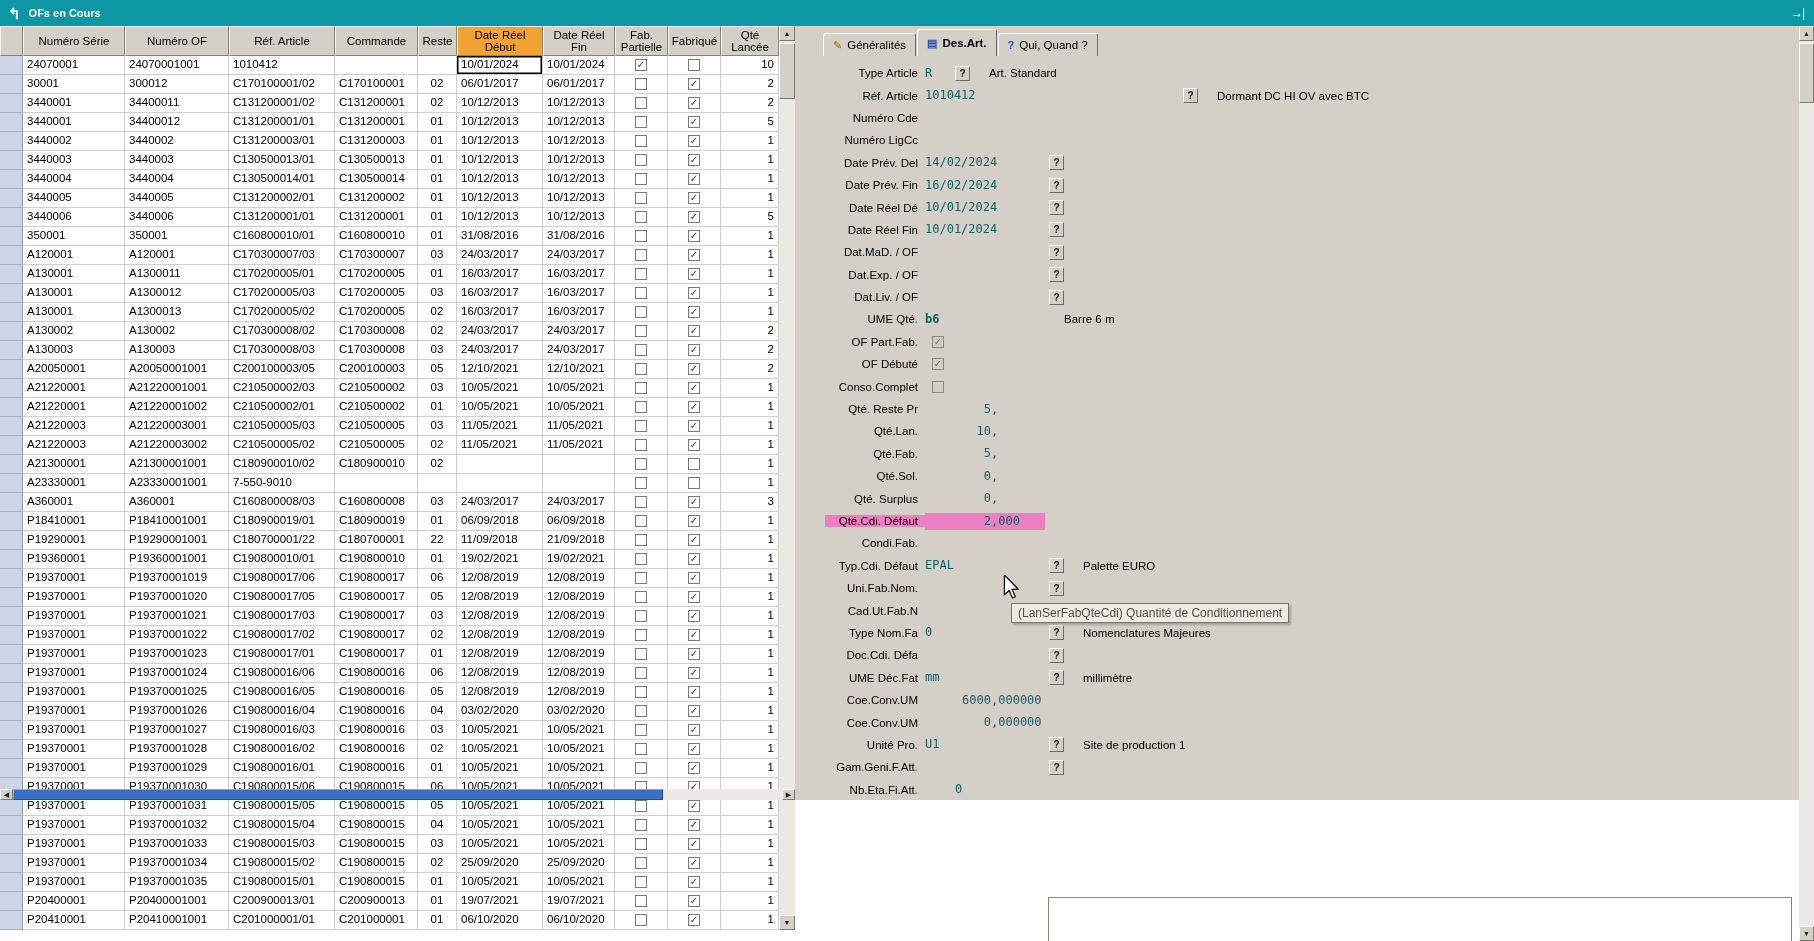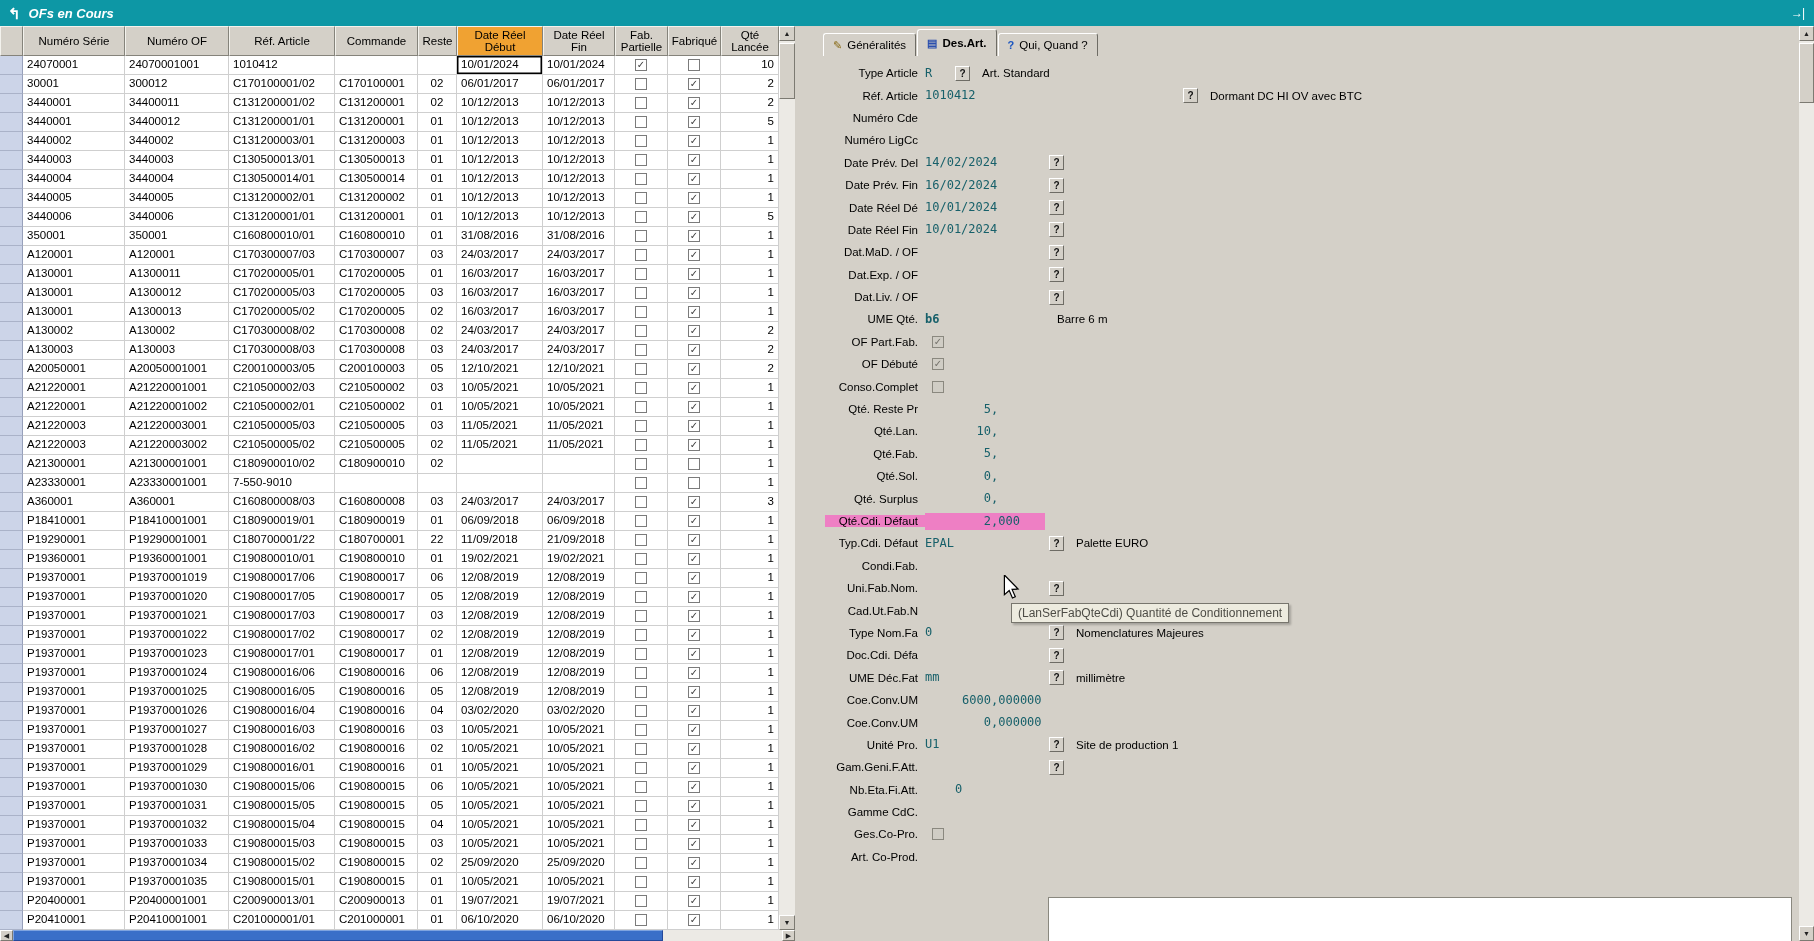--- a/index.html
+++ b/index.html
@@ -2,24 +2,24 @@
 <html style="--titlebar: #0d97a5; --panel: #d4d0c8; --header-highlight: #f0a232; --row-header: #ccd4e8; --highlight-pink: #ee7fc4; --hscroll-thumb: #3a6fc8; --value-text: #17606a;"><head>
 <meta charset="utf-8">
 <style>
   *{box-sizing:border-box;margin:0;padding:0}
   html,body{width:1814px;height:941px;overflow:hidden;background:#fff;font-family:"Liberation Sans",sans-serif}
   .app{position:relative;width:1814px;height:941px}
 
   
   .titlebar{height:26px;background:var(--titlebar);color:#fff;display:flex;align-items:center;padding:0 8px;gap:8px}
   .app-icon{font-size:15px;font-weight:bold;line-height:1}
-  .titlebar .title{font-weight:bold;font-style:italic;font-size:13px}
+  .titlebar .title{font-weight:bold;font-size:11px}
   .goto-end{margin-left:auto;font-size:12px;letter-spacing:-1px;padding-right:2px;cursor:default}
 
-  .layout{display:flex;height:915px}
+  .layout{display:flex;height:774px}
 
   
   .left-pane{width:795px;position:relative;background:#fff;flex-shrink:0}
   .grid{position:relative;height:904px;overflow:hidden}
   .grid-header,.g-row{display:grid;grid-template-columns:23px 102px 104px 106px 83px 39px 86px 72px 53px 53px 58px}
   .grid-header{height:30px}
   .h-cell{background:var(--panel);border:1px solid;border-color:#f3f2ed #85837b #85837b #f3f2ed;font-size:11.5px;line-height:12.5px;display:flex;align-items:center;justify-content:center;text-align:center;white-space:pre-line;overflow:hidden}
   .h-cell.hl{background:var(--header-highlight)}
   .g-row{height:19px}
   .g-cell{font-size:11.5px;line-height:17px;padding:0 4px;border-right:1px solid #cfcfcf;border-bottom:1px solid #cfcfcf;white-space:nowrap;overflow:hidden;background:#fff}
@@ -51,21 +51,21 @@
   .tab-icon{font-size:11px;line-height:1}
   .ti0{color:#8a6d1a}.ti1{color:#2b4fae}.ti2{color:#1a55c0;font-weight:bold}
 
   
   .form{padding:6px 0 0 8px}
   .f-row{height:22.4px;display:flex;align-items:center}
   .f-label{width:100px;flex-shrink:0;text-align:right;padding-right:7px;font-size:11.5px;color:#000;white-space:nowrap;overflow:hidden}
   .f-value{flex-shrink:0;font-family:"DejaVu Sans Mono",monospace;font-size:12px;color:var(--value-text);height:17px;line-height:16px;white-space:pre;overflow:hidden}
   .f-int{display:inline-block;width:66px;text-align:right}
   .f-help{flex-shrink:0;width:15px;height:15px;margin-left:4px;background:var(--panel);border:1px solid;border-color:#fff #6e6c65 #6e6c65 #fff;font-size:10px;font-weight:bold;color:#111;text-align:center;line-height:13px;cursor:default}
-  .f-desc{margin-left:12px;font-size:11.5px;color:#000;white-space:nowrap}
+  .f-desc{margin-left:19px;font-size:11.5px;color:#000;white-space:nowrap}
   .f-cbx{flex-shrink:0;width:12px;height:12px;margin-left:7px;border:1px solid #8a887f;background:#d0cdc5;font-size:10px;line-height:10px;text-align:center;color:#73716a}
   .f-row.hl .f-label,.f-row.hl .f-value{background:var(--highlight-pink)}
 
   
   .tooltip{position:absolute;left:1011px;top:603px;background:#edebdf;border:1px solid #77756d;box-shadow:2px 2px 2px rgba(0,0,0,.22);font-size:12px;color:#4d4c46;padding:2px 6px;white-space:nowrap;z-index:50}
   .cursor{position:absolute;left:1000px;top:575px;z-index:60}
   .coprod-box{position:absolute;left:1048px;top:897px;width:744px;height:44px;background:#fff;border:1px solid #8a887f;border-bottom:none;z-index:2}
 </style>
 </head>
 <body>
@@ -1005,28 +1005,28 @@
           </div>
           <div class="f-row">
             <div class="f-label">Qté. Surplus</div>
             <div class="f-value" style="width: 120px;"><span class="f-int">0</span><span>,</span></div>
           </div>
           <div class="f-row hl">
             <div class="f-label">Qté.Cdi. Défaut</div>
             <div class="f-value" style="width: 120px;"><span class="f-int">2</span><span>,000</span></div>
           </div>
           <div class="f-row">
+            <div class="f-label">Condi.Fab.</div>
+            <div class="f-value" style="width: 120px;"></div>
+          </div>
+          <div class="f-row">
             <div class="f-label">Typ.Cdi. Défaut</div>
             <div class="f-value" style="width: 120px;">EPAL</div>
             <span class="f-help">?</span>
             <span class="f-desc">Palette EURO</span>
-          </div>
-          <div class="f-row">
-            <div class="f-label">Condi.Fab.</div>
-            <div class="f-value" style="width: 120px;"></div>
           </div>
           <div class="f-row">
             <div class="f-label">Uni.Fab.Nom.</div>
             <div class="f-value" style="width: 120px;"></div>
             <span class="f-help">?</span>
           </div>
           <div class="f-row">
             <div class="f-label">Cad.Ut.Fab.N</div>
             <div class="f-value" style="width: 120px;"></div>
             <span class="f-help">?</span>

